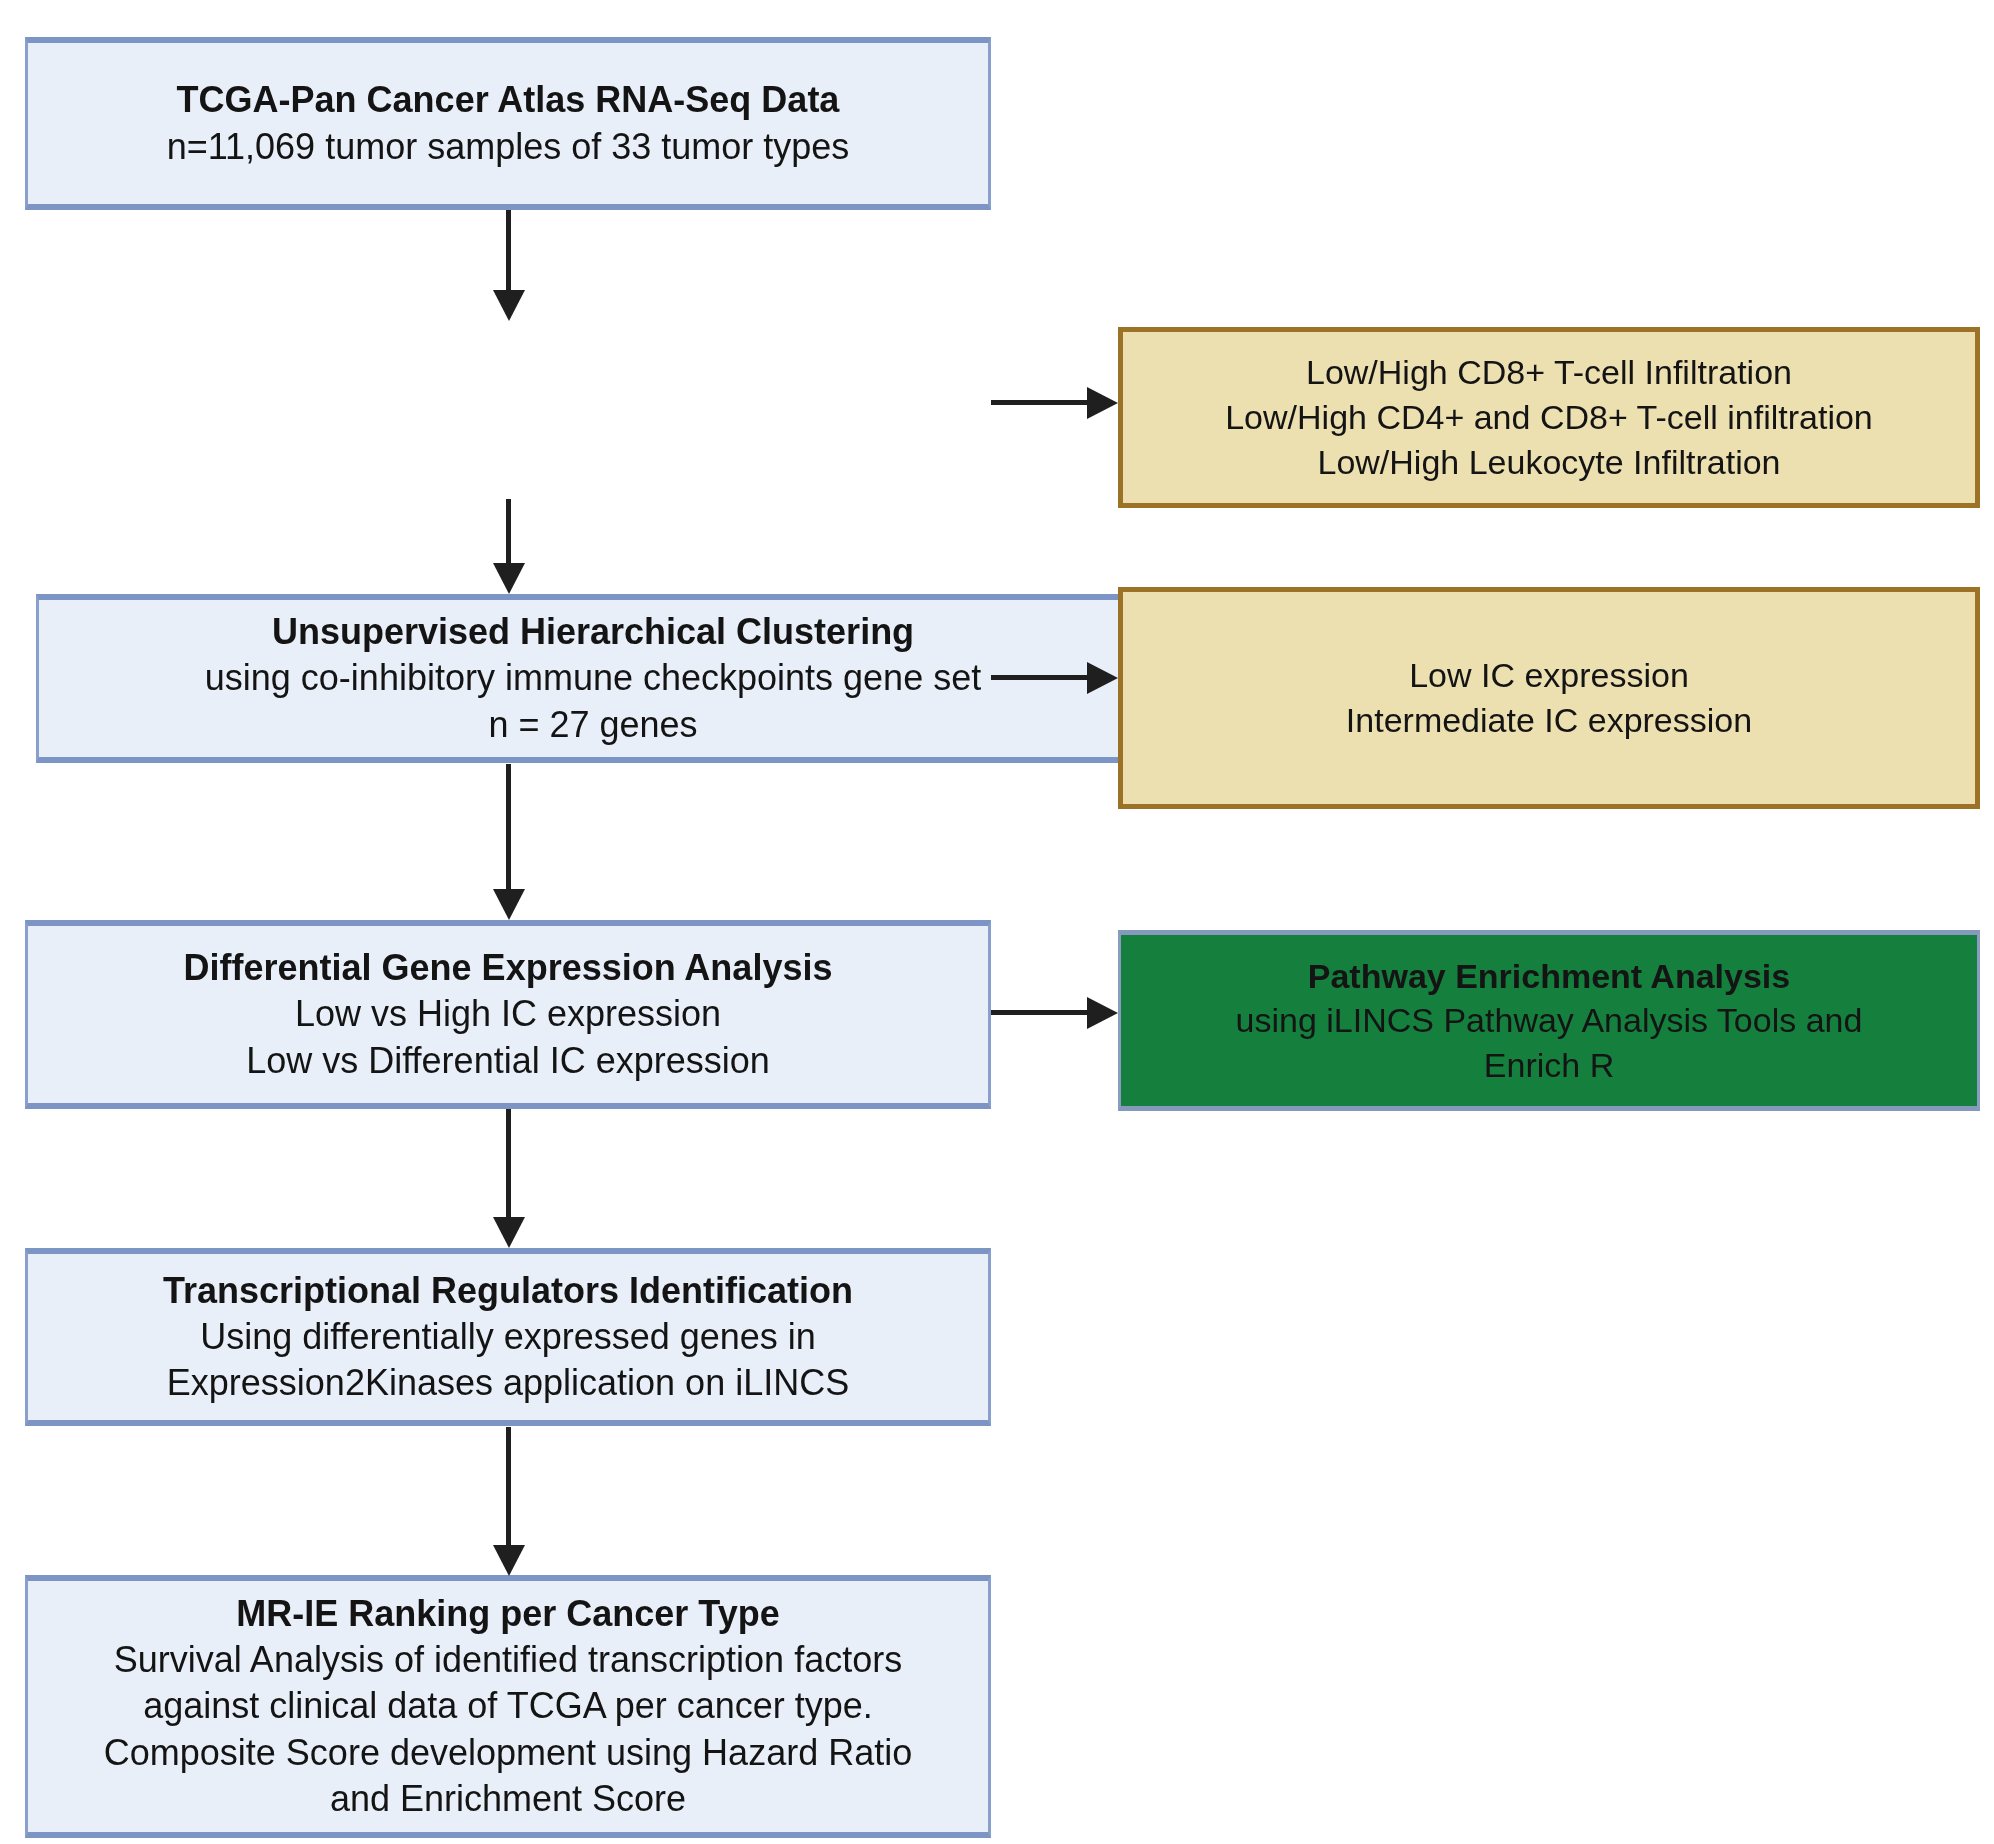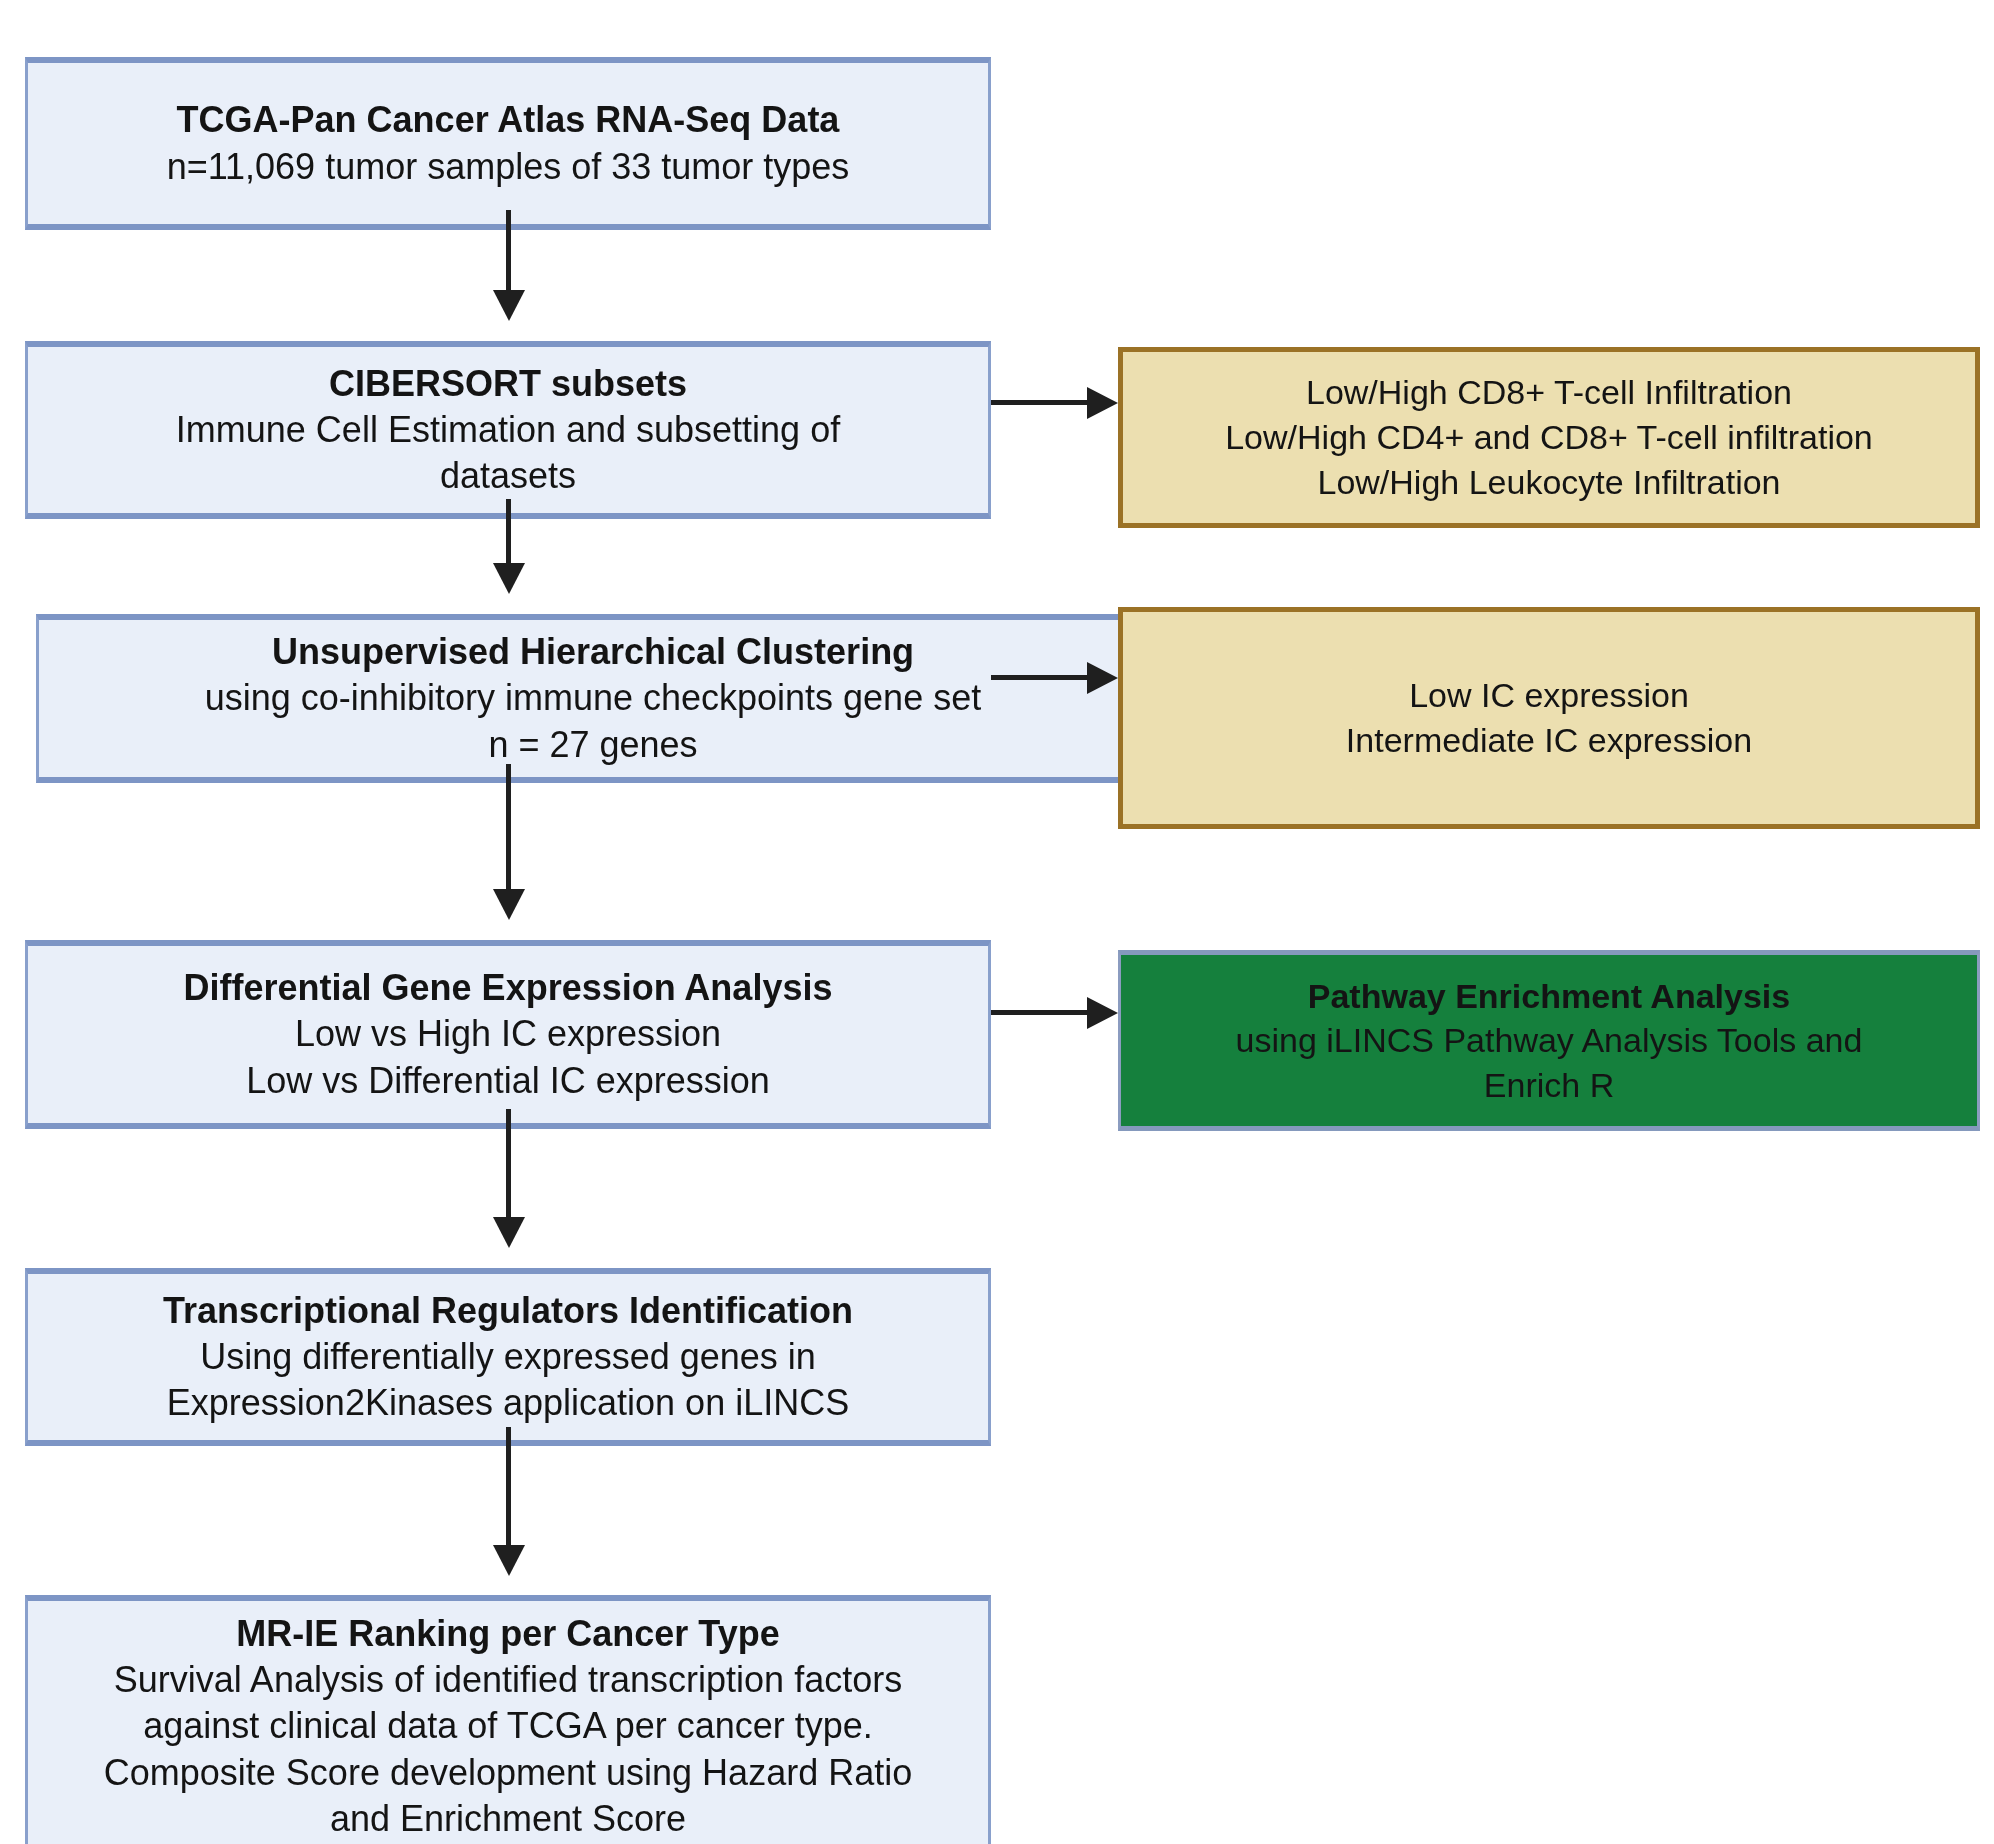--- a/index.html
+++ b/index.html
@@ -18,21 +18,20 @@
   .box {
     position: absolute;
     box-sizing: border-box;
     display: flex;
     flex-direction: column;
     justify-content: center;
     align-items: center;
     text-align: center;
     padding: 8.3px 30px;
     color: #141414;
-    margin-top: 20px;
   }
   .box .title {
     font-weight: 700;
   }
   .box .line, .box .title {
     display: block;
     width: 100%;
   }
   .blue {
     background: #e9eff9;
@@ -100,25 +99,20 @@
 </head>
 <body>
 
 <div class="canvas">
 
   <div class="box blue" style="left:25px; top:37px; width:966px; height:173px;">
     <span class="title">TCGA-Pan Cancer Atlas RNA-Seq Data</span>
     <span class="line">n=11,069 tumor samples of 33 tumor types</span>
   </div>
 
-  <div class="box blue" style="left:25px; top:321px; width:966px; height:178px;">
-    <span class="title">CIBERSORT subsets</span>
-    <span class="line">Immune Cell Estimation and subsetting of</span>
-    <span class="line">datasets</span>
-  </div>
 
   <div class="box blue" style="left:36px; top:594px; width:1114px; height:169px;">
     <span class="title">Unsupervised Hierarchical Clustering</span>
     <span class="line">using co-inhibitory immune checkpoints gene set</span>
     <span class="line">n = 27 genes</span>
   </div>
 
   <div class="box blue" style="left:25px; top:920px; width:966px; height:189px;">
     <span class="title">Differential Gene Expression Analysis</span>
     <span class="line">Low vs High IC expression</span>

